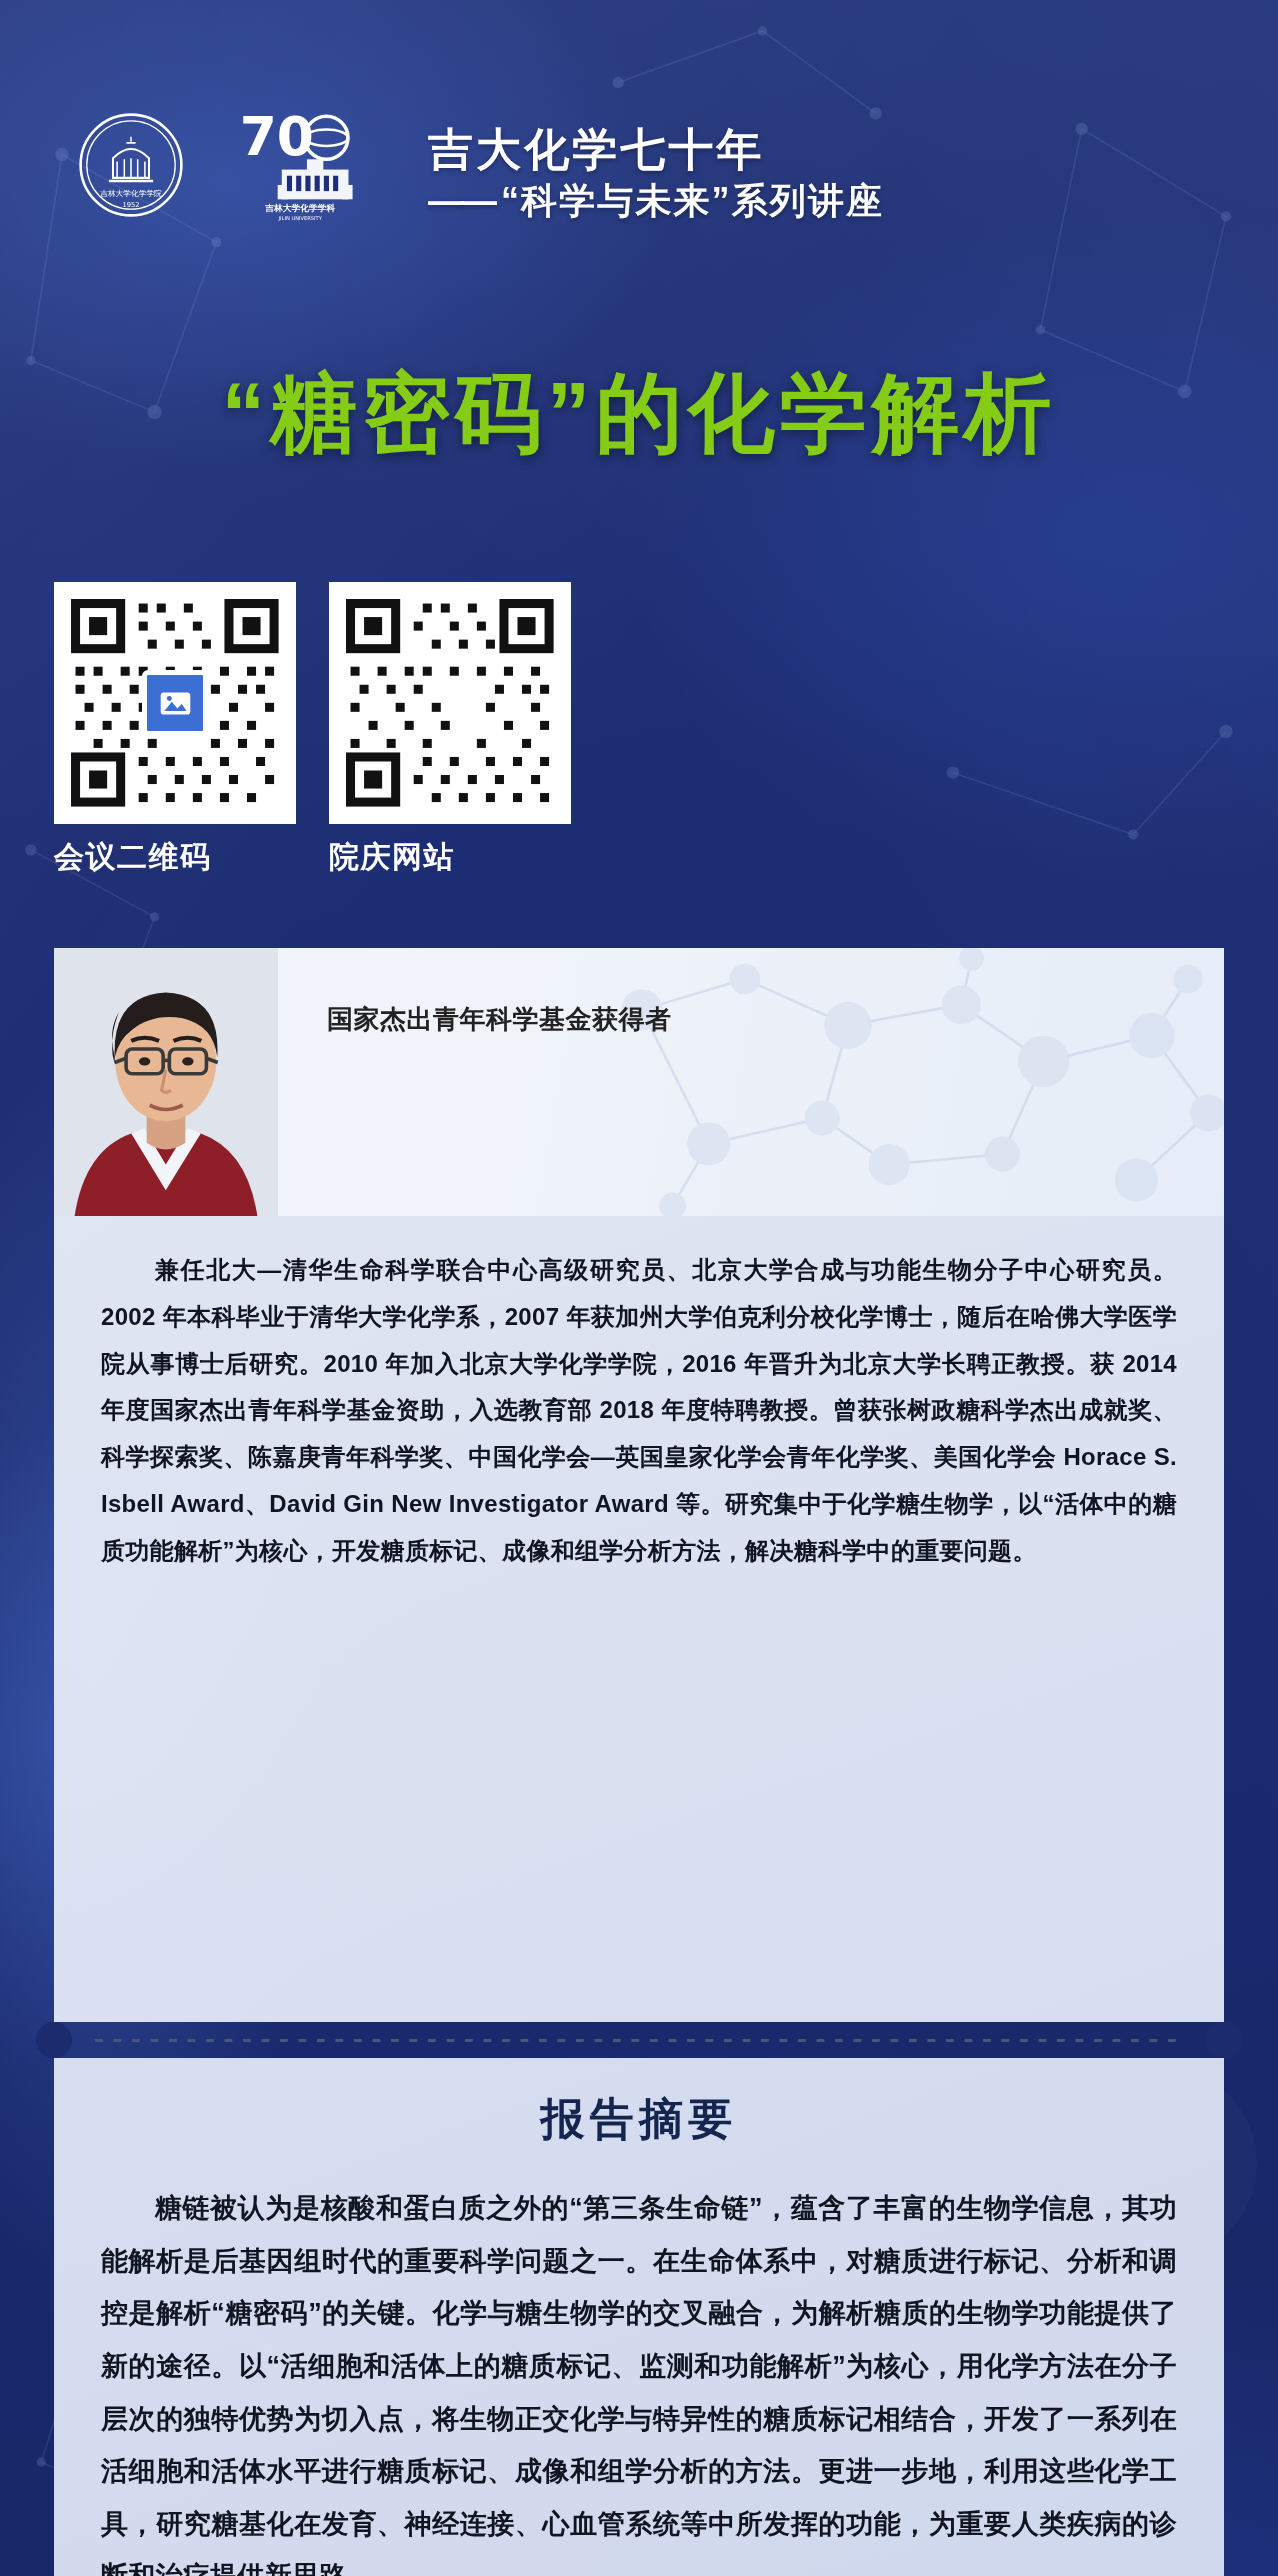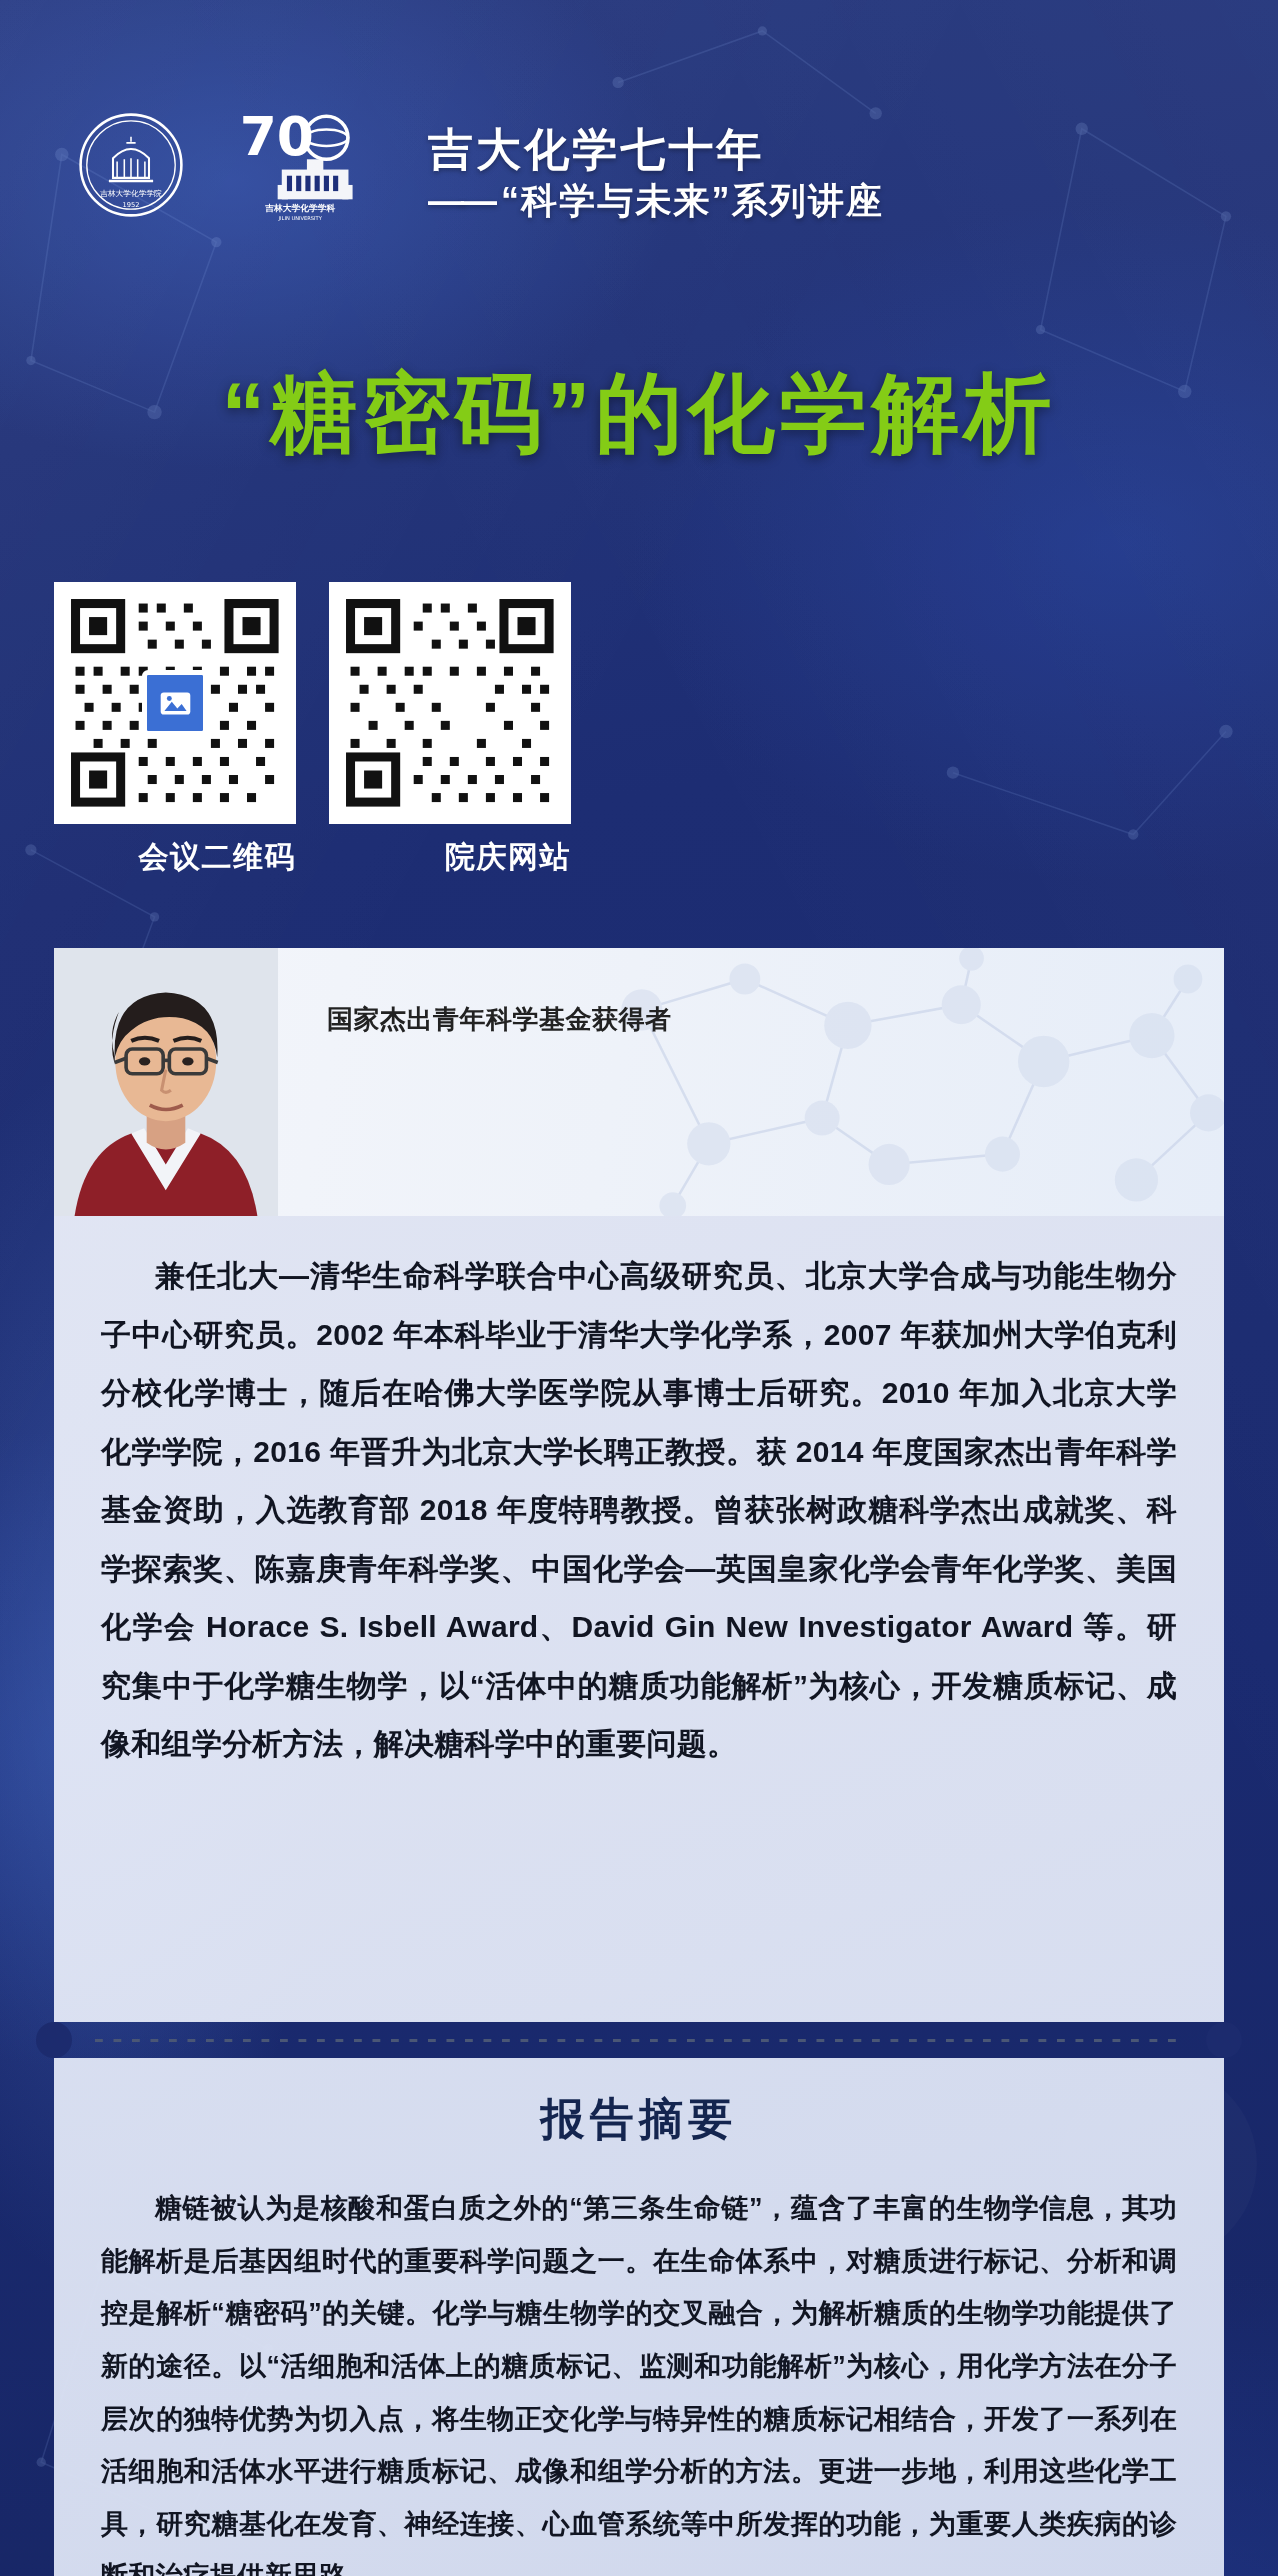--- a/index.html
+++ b/index.html
@@ -113,21 +113,21 @@
   
   .qr-row {
     position: absolute;
     top: 582px;
     left: 54px;
     display: flex;
     gap: 33px;
   }
   .qr-item {
     width: 242px;
-    text-align: right;
+    text-align: left;
   }
   .qr-box {
     width: 242px;
     height: 242px;
     background: #ffffff;
     padding: 0;
     box-sizing: border-box;
     position: relative;
     overflow: hidden;
   }
@@ -237,21 +237,21 @@
     top: 1216px;
     width: 1170px;
     height: 806px;
     background: linear-gradient(160deg, rgba(232,236,248,0.96) 0%, rgba(223,229,245,0.96) 100%);
   }
   .bio-text {
     position: absolute;
     left: 47px;
     right: 47px;
     top: 31px;
-    font-size: 30px;
+    font-size: 24px;
     font-weight: bold;
     color: #111522;
     line-height: 1.95;
     text-align: justify;
     text-justify: inter-ideograph;
     text-indent: 54px;
     letter-spacing: 0.3px;
   }
 
   

